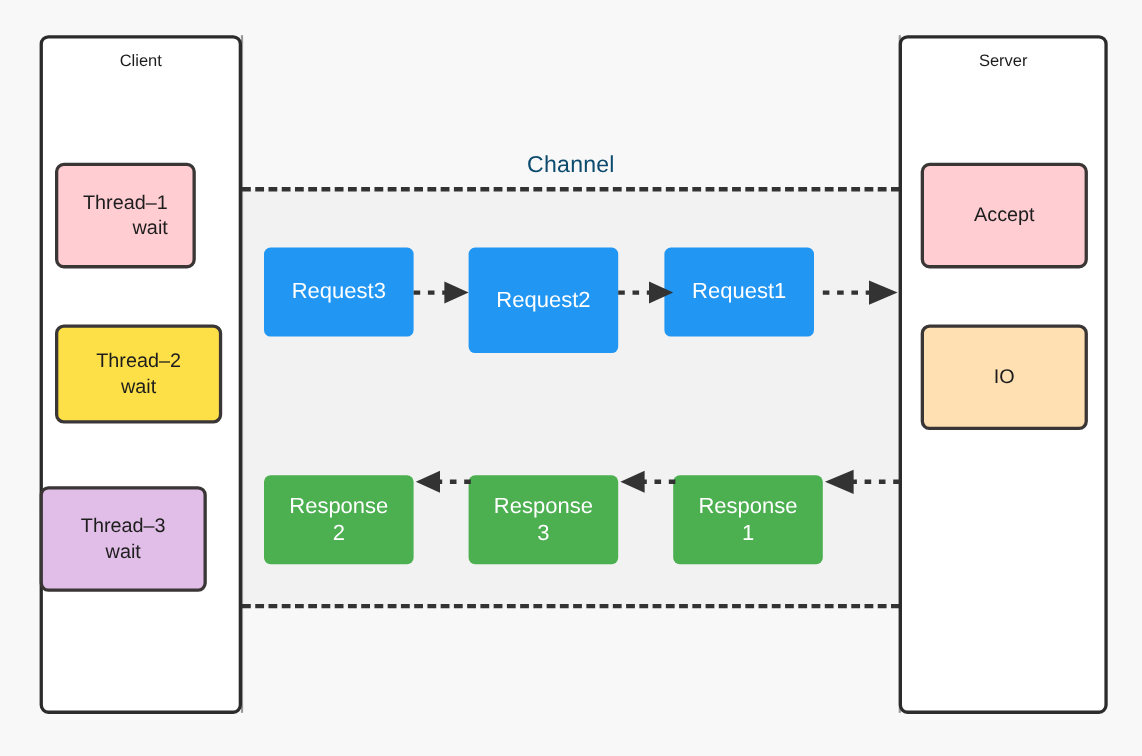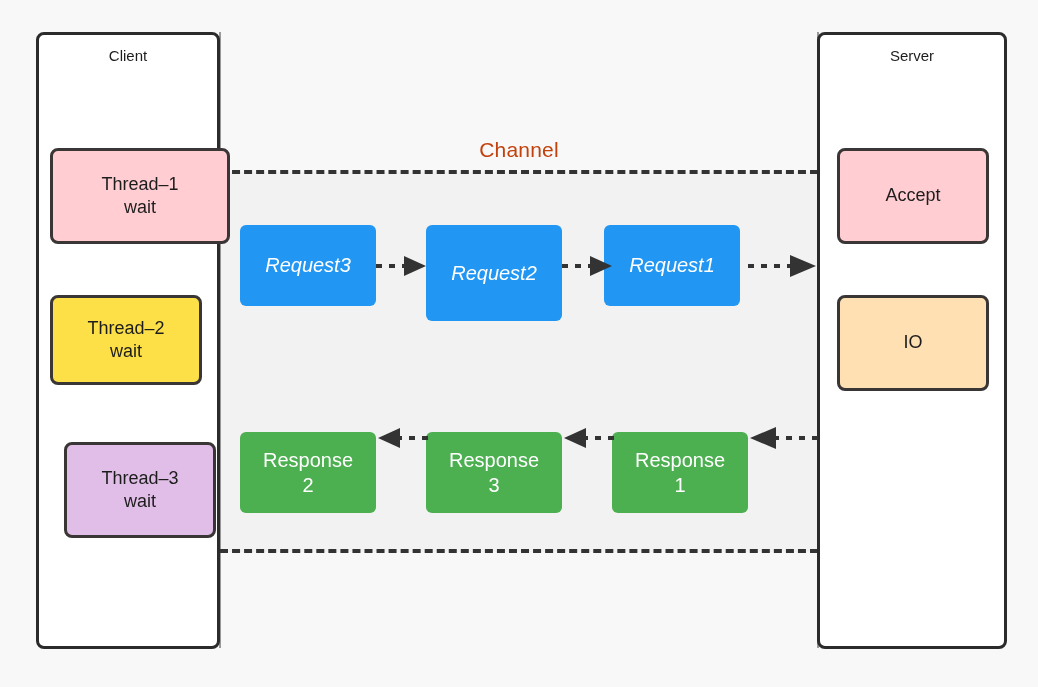--- a/index.html
+++ b/index.html
@@ -57,21 +57,21 @@
   .dashed-top  { top: 170px; }
   .dashed-bot  { top: 549px; }
 
   .channel-label {
     position: absolute;
     left: 220px;
     top: 138px;
     width: 598px;
     text-align: center;
     font-size: 21px;
-    color: #c2410c;
+    color: #0c4a6e;
     letter-spacing: 0.2px;
   }
 
   
   .endpoint {
     position: absolute;
     background: #ffffff;
     border: 3px solid #2b2b2b;
     border-radius: 8px;
     box-sizing: border-box;
@@ -98,44 +98,44 @@
     align-items: center;
     justify-content: center;
     text-align: center;
     font-size: 18px;
     line-height: 1.28;
     color: #1d1d1d;
     white-space: pre-line;
   }
 
   
-  #thread-1 { left: 50px; top: 148px; width: 180px; height: 96px; background: #ffcdd2; }
+  #thread-1 { left: 50px; top: 148px; width: 128px; height: 96px; background: #ffcdd2; text-align: right; }
   #thread-2 { left: 50px; top: 295px; width: 152px; height: 90px; background: #fde047; }
-  #thread-3 { left: 64px; top: 442px; width: 152px; height: 96px; background: #e1bee7; }
+  #thread-3 { left: 36px; top: 442px; width: 152px; height: 96px; background: #e1bee7; }
 
   
   #accept  { left: 837px; top: 148px; width: 152px; height: 96px; background: #ffcdd2; }
   #io      { left: 837px; top: 295px; width: 152px; height: 96px; background: #ffe0b2; }
   #worker  { left: 837px; top: 442px; width: 152px; height: 96px; background: #e1bee7; }
 
   
   .msg {
     position: absolute;
     border-radius: 6px;
     box-sizing: border-box;
     display: flex;
     align-items: center;
     justify-content: center;
     text-align: center;
     font-size: 20px;
     line-height: 1.24;
     color: #ffffff;
     white-space: pre-line;
   }
-  .msg-request  { background: #2196f3; font-style: italic; }
+  .msg-request  { background: #2196f3; }
   .msg-response { background: #4caf50; margin-top: 35px; }
 
   #request3 { left: 240px; top: 225px; width: 136px; height: 81px; }
   #request2 { left: 426px; top: 225px; width: 136px; height: 96px; }
   #request1 { left: 604px; top: 225px; width: 136px; height: 81px; }
 
   #response2 { left: 240px; top: 397px; width: 136px; height: 81px; }
   #response3 { left: 426px; top: 397px; width: 136px; height: 81px; }
   #response1 { left: 612px; top: 397px; width: 136px; height: 81px; }
 

